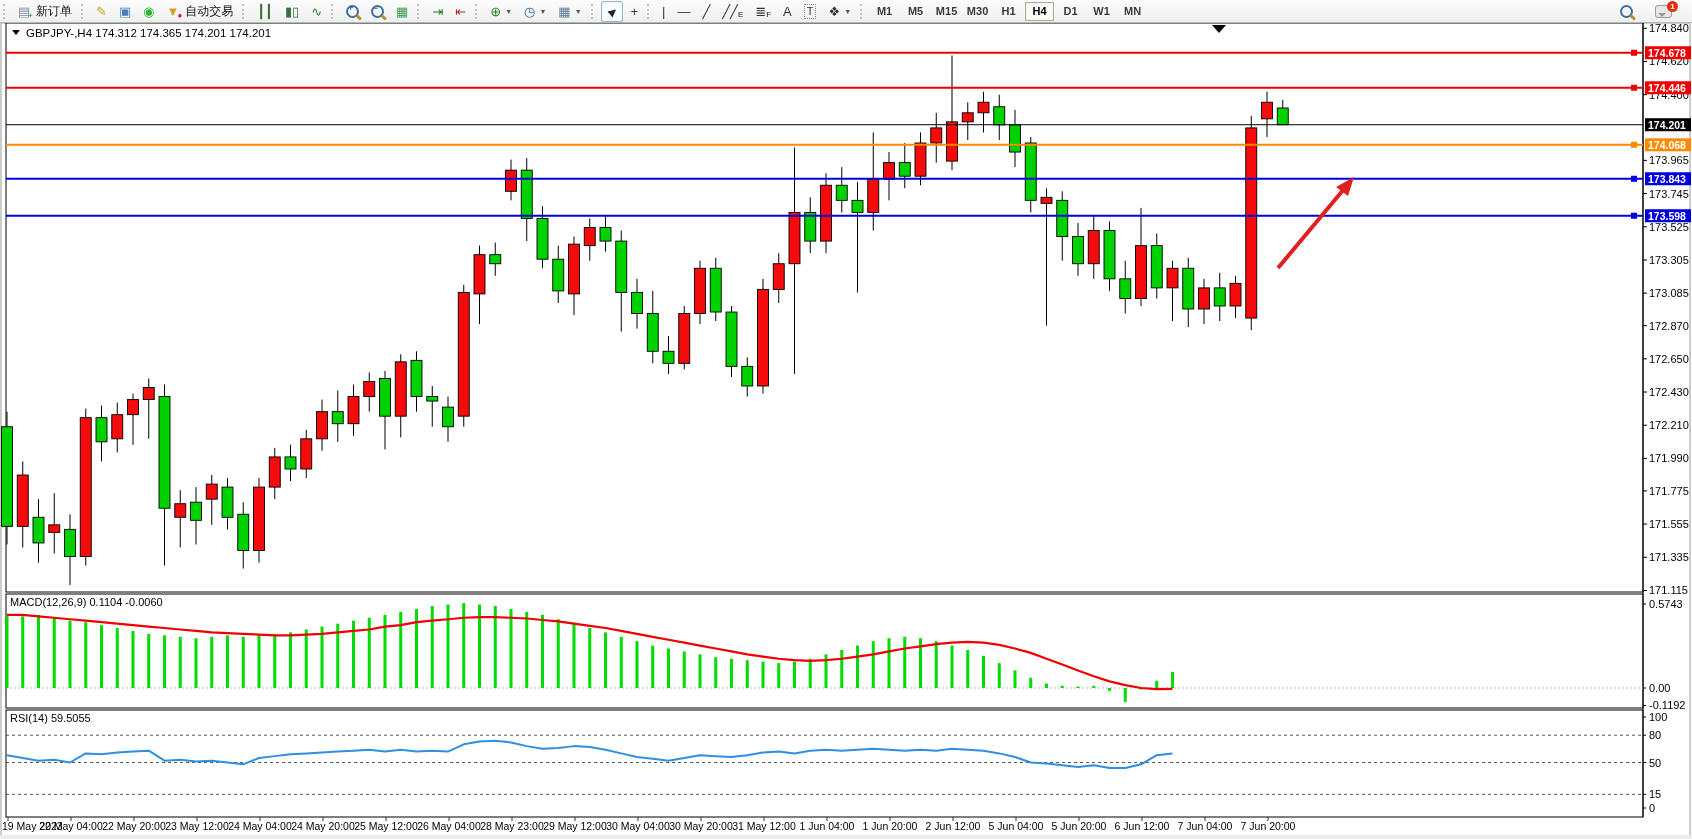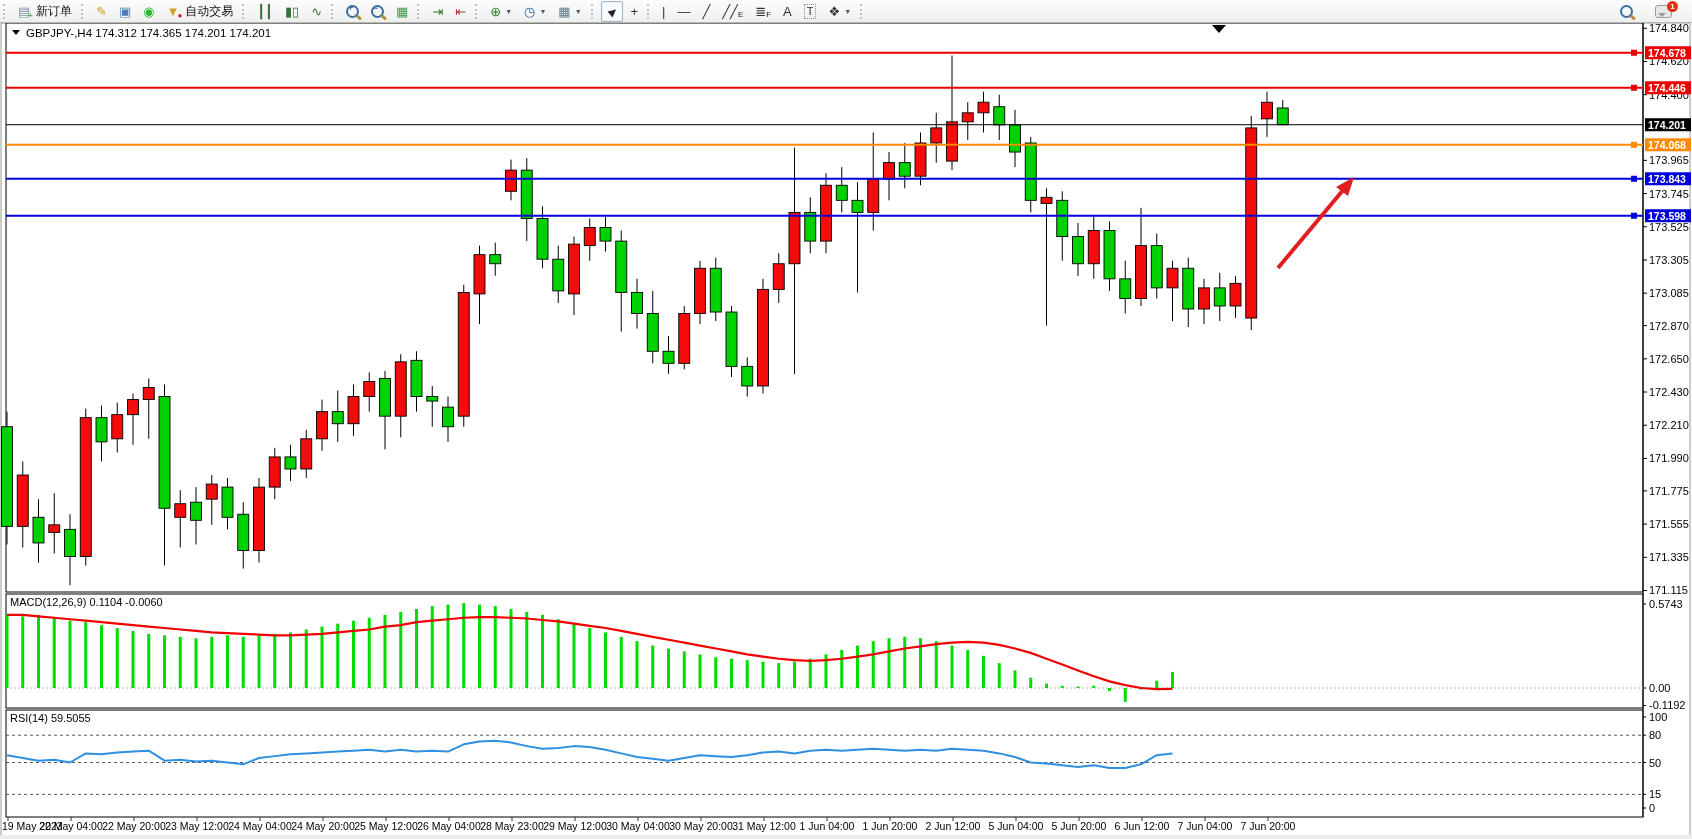--- a/index.html
+++ b/index.html
@@ -526,20 +526,31 @@
       </div>
       <div class="tb-btn">
         <span class="glyph" style="color: rgb(51, 51, 51); border: 1px dotted rgb(136, 136, 136); padding: 0px 2px; font-size: 11px;">T</span>
       </div>
       <div class="tb-btn">
         <span class="glyph" style="color: rgb(51, 51, 51);">❖</span>
         <span class="caret">▼</span>
       </div>
     </div>
     <div class="grip"></div>
+    <div class="tb-group">
+      <div class="tf-btn">M1</div>
+      <div class="tf-btn">M5</div>
+      <div class="tf-btn">M15</div>
+      <div class="tf-btn">M30</div>
+      <div class="tf-btn">H1</div>
+      <div class="tf-btn active">H4</div>
+      <div class="tf-btn">D1</div>
+      <div class="tf-btn">W1</div>
+      <div class="tf-btn">MN</div>
+    </div>
     <div class="right-icons">
       <div class="tb-btn">
         <span class="mag"></span>
       </div>
       <div class="tb-btn">
         <span class="bubble">
           <span class="nbadge">1</span>
         </span>
       </div>
     </div>

